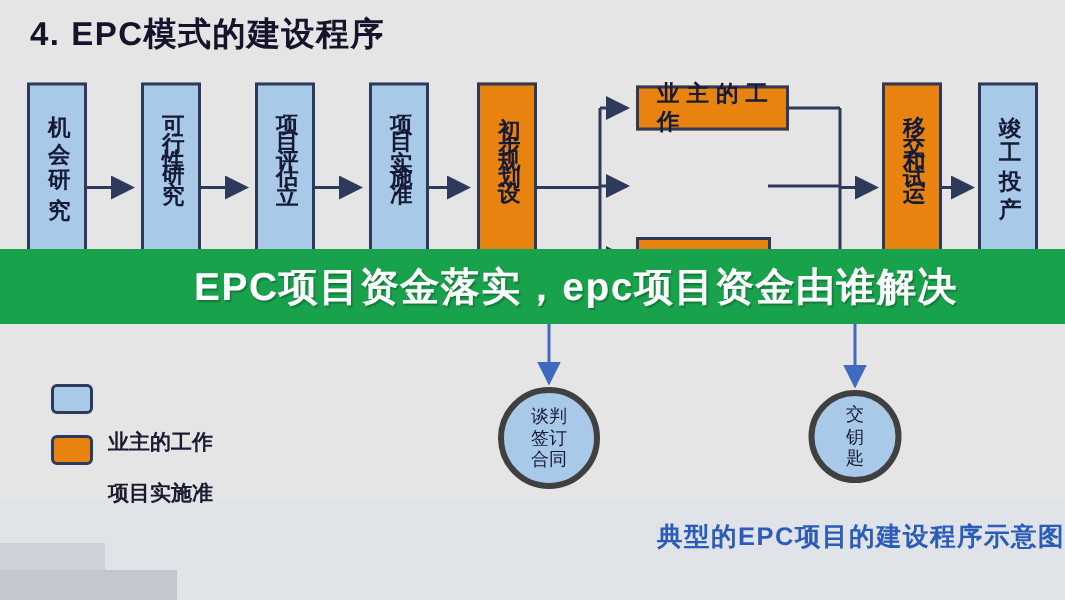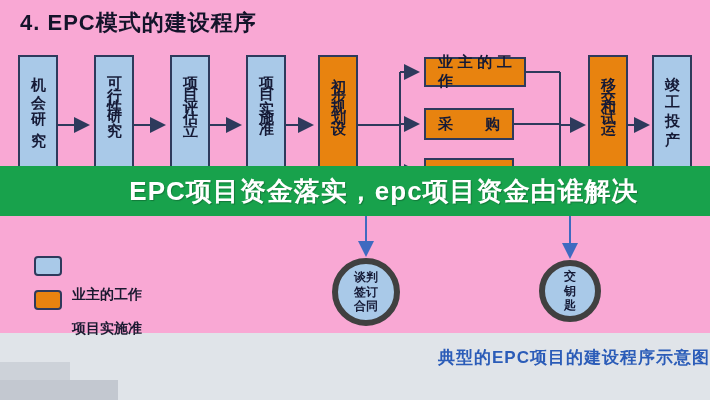--- a/index.html
+++ b/index.html
@@ -1,20 +1,20 @@
 <!DOCTYPE html>
 <html><head>
 <meta charset="utf-8">
 <style>
   html,body { margin:0; padding:0; }
   body { font-family: "Liberation Sans", sans-serif; }
   .slide {
     position: relative;
     width: 710px; height: 400px;
-    background: #f9a8d4;
+    background: #e5e5e5;
     overflow: hidden;
   }
   .bottom-strip {
     position:absolute; left:0; top:333px; width:710px; height:67px;
     background:#e0e4e9; z-index:0;
   }
   .step1 { position:absolute; left:0; top:362px; width:70px; height:38px; background:#cdd2d9; z-index:0; }
   .step2 { position:absolute; left:0; top:380px; width:118px; height:20px; background:#c3c8d0; z-index:0; }
   .page-title {
     position:absolute; left:20px; top:8px; margin:0;
@@ -39,23 +39,23 @@
   .hbox {
     position:absolute; border:2px solid #2e3a5c; box-sizing:border-box;
     display:flex; align-items:center; z-index:2;
     font-weight:bold; font-size:15px; color:#151a36;
   }
   .hbox span { display:block; width:100%; text-align:center; }
   .spread span { text-align:justify; text-align-last:justify; padding:0 12px; box-sizing:border-box; }
   
   .circle {
     position:absolute; border-radius:50%;
-    background:#a9c9e8; border:6px solid #404040; box-sizing:border-box;
+    background:#a9c9e8; border:4px solid #404040; box-sizing:border-box;
     display:flex; align-items:center; justify-content:center;
-    text-align:center; font-weight:bold; font-size:12px; color:#151a36;
+    text-align:center; font-weight:normal; font-size:12px; color:#151a36;
     white-space:pre-line; line-height:1.2; z-index:2;
   }
   
   .legend-swatch {
     position:absolute; width:28px; height:20px;
     border:2px solid #2e3a5c; border-radius:4px; box-sizing:border-box; z-index:2;
   }
   .legend-label {
     position:absolute; font-size:14px; font-weight:bold; color:#1a1a30; z-index:2;margin-top:28px;
   }
@@ -134,23 +134,20 @@
   <div class="vbox contractor" style="left:588px">
     <span class="vtext ls5">移交和试运</span>
   </div>
   <div class="vbox owner" style="left:652px">
     <span class="vtext ls4">竣工投产</span>
   </div>
 
   <div class="hbox contractor spread" style="left:424px; top:57px; width:102px; height:30px">
     <span>业主的工作</span>
   </div>
-  <div class="hbox contractor spread" style="left:424px; top:108px; width:90px; height:32px">
-    <span>采购</span>
-  </div>
   <div class="hbox contractor" style="left:424px; top:158px; width:90px; height:30px">
     <span></span>
   </div>
 
   <div class="circle" style="left:332px; top:258px; width:68px; height:68px">
     <span>谈判
 签订
 合同</span>
   </div>
   <div class="circle" style="left:539px; top:260px; width:62px; height:62px">

